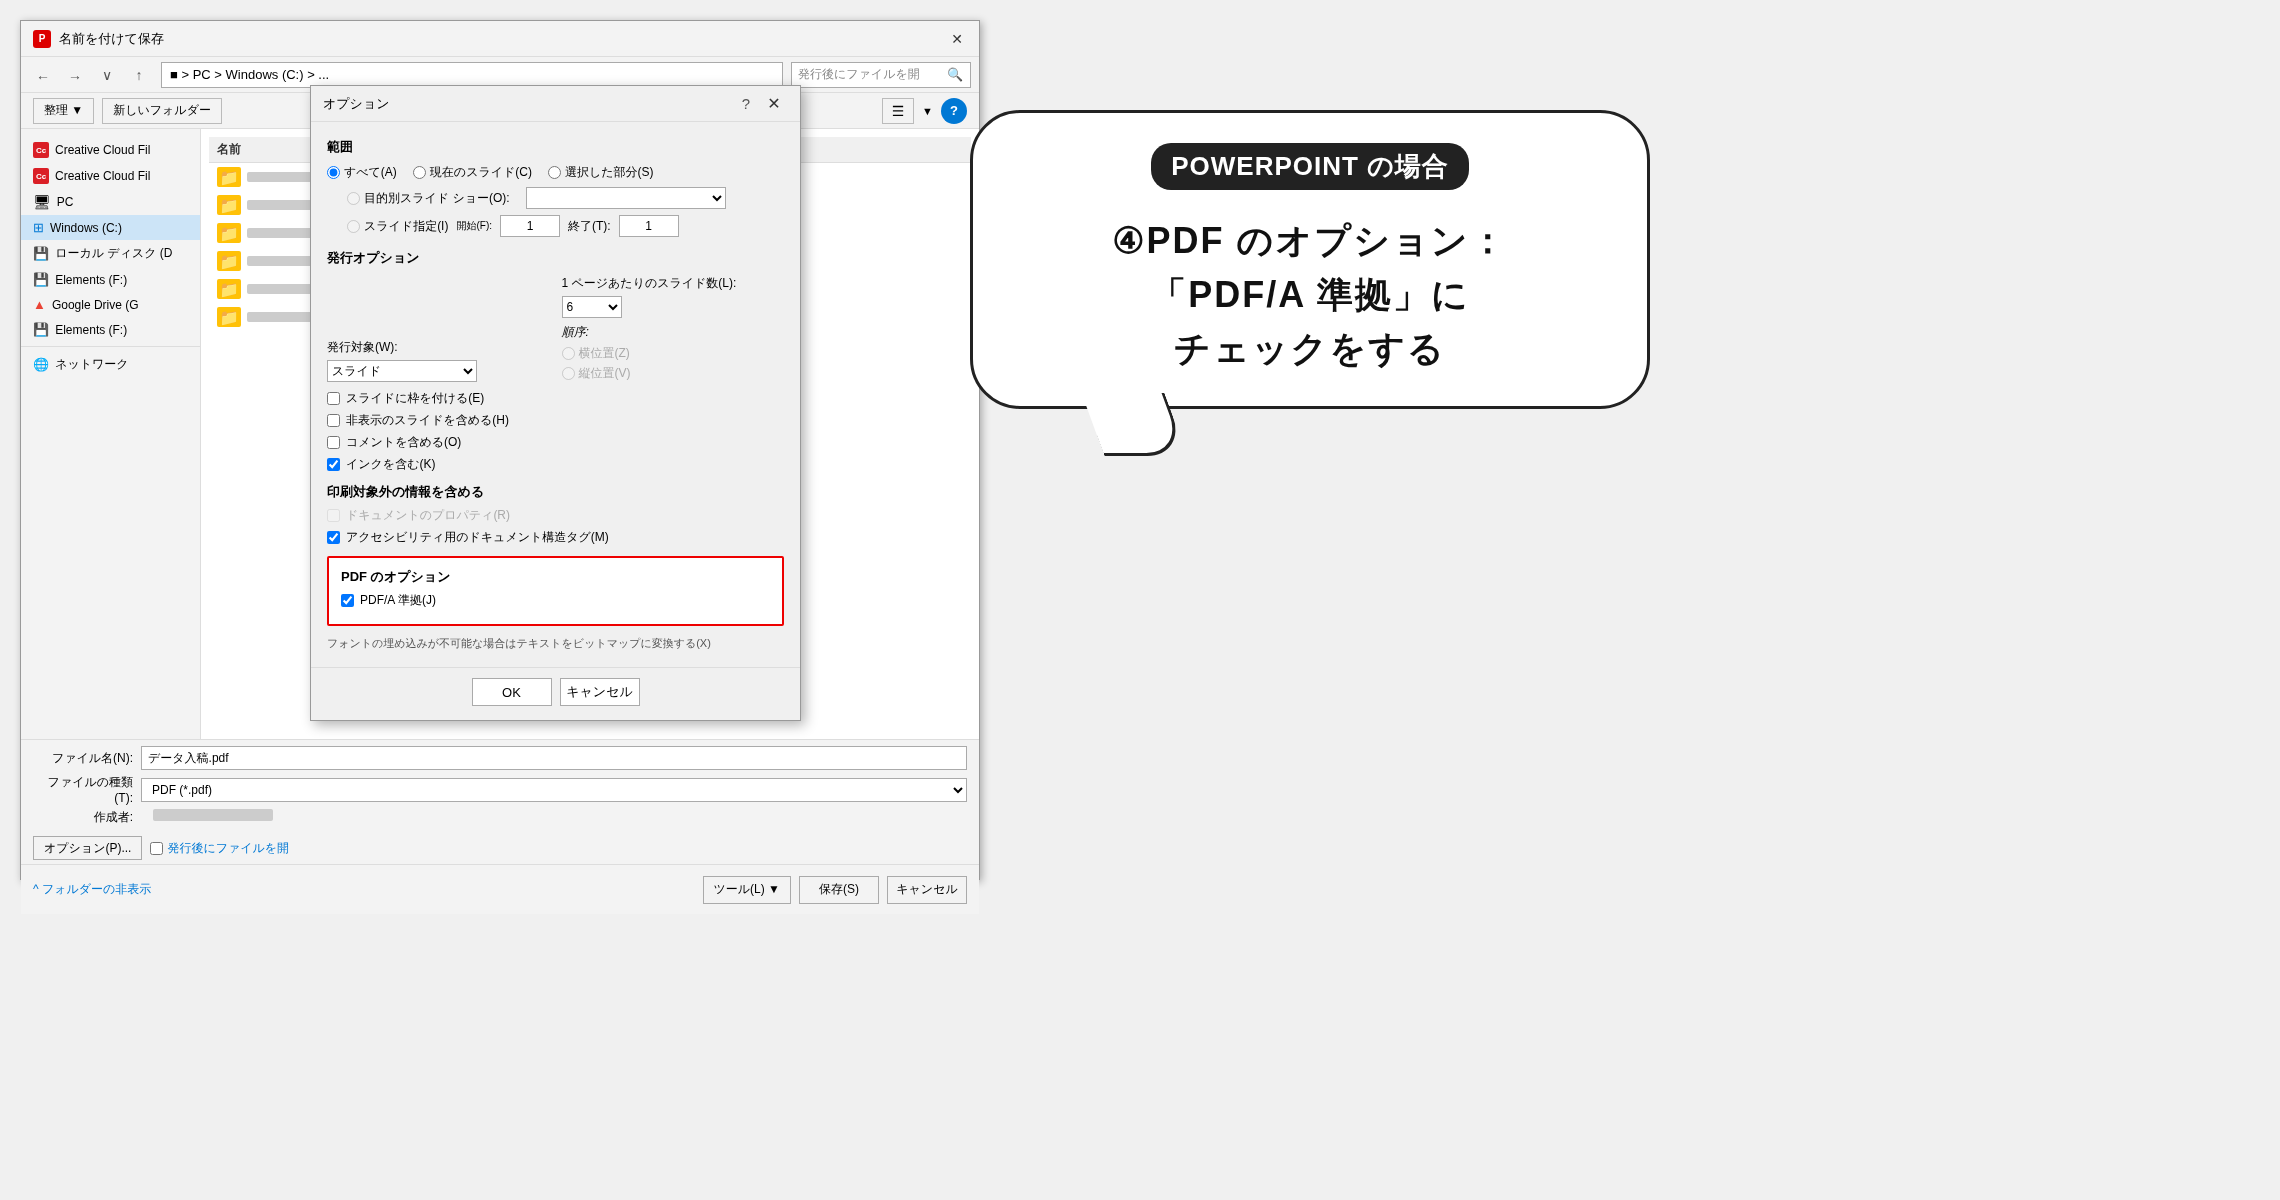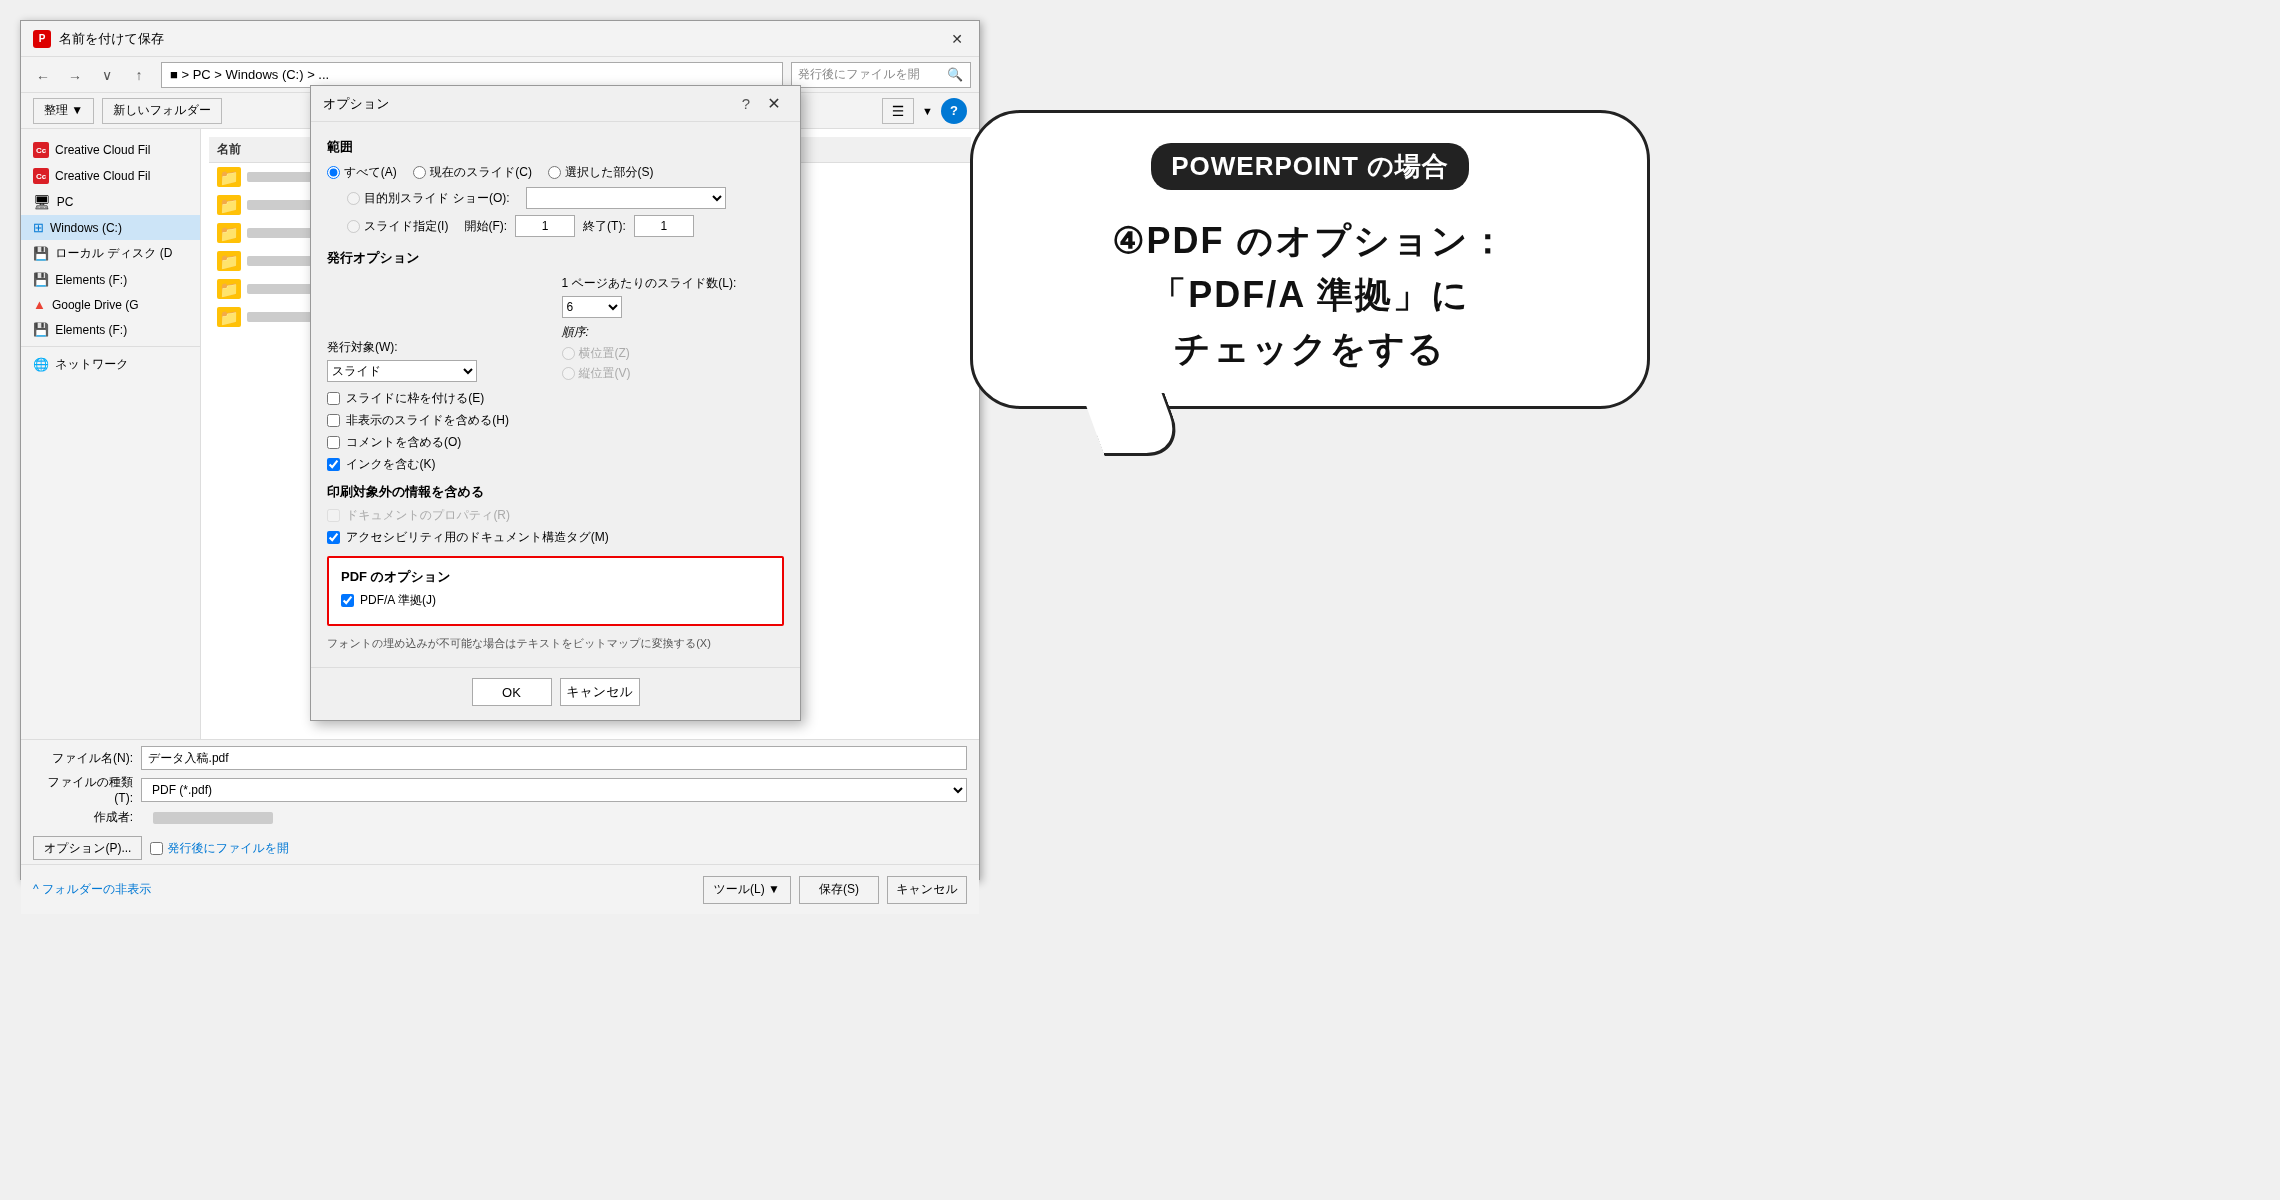--- a/index.html
+++ b/index.html
@@ -249,21 +249,20 @@
     .file-info-input {
       flex: 1;
       height: 24px;
       border: 1px solid #aaa;
       padding: 0 6px;
       font-size: 12px;
       background: white;
     }
     .file-author-row {
       display: flex;
-      align-items: center;
       gap: 20px;
     }
 
     
     .bottom-bar {
       border-top: 1px solid #ddd;
       background: #f3f3f3;
       height: 50px;
       display: flex;
       align-items: center;
@@ -767,21 +766,21 @@
           <input type="radio" name="range" disabled="" style="">
           <span>目的別スライド ショー(O):</span>
         </label>
         <select class="slide-show-select"></select>
       </div>
       <div class="slide-range-row">
         <label class="radio-label">
           <input type="radio" name="range" disabled="" style="">
           <span>スライド指定(I)</span>
         </label>
-        <span style="font-size:12px;margin-left:8px;">開始(F):</span>
+        <span style="font-size:10px;">開始(F):</span>
         <input type="text" class="spin-input" value="1" style="">
         <span style="font-size:12px;">終了(T):</span>
         <input type="text" class="spin-input" value="1" style="">
       </div>
     </div>
 
     <div class="publish-section">
       <div class="section-label">発行オプション</div>
       <div class="pub-row">
         <div class="pub-left">

